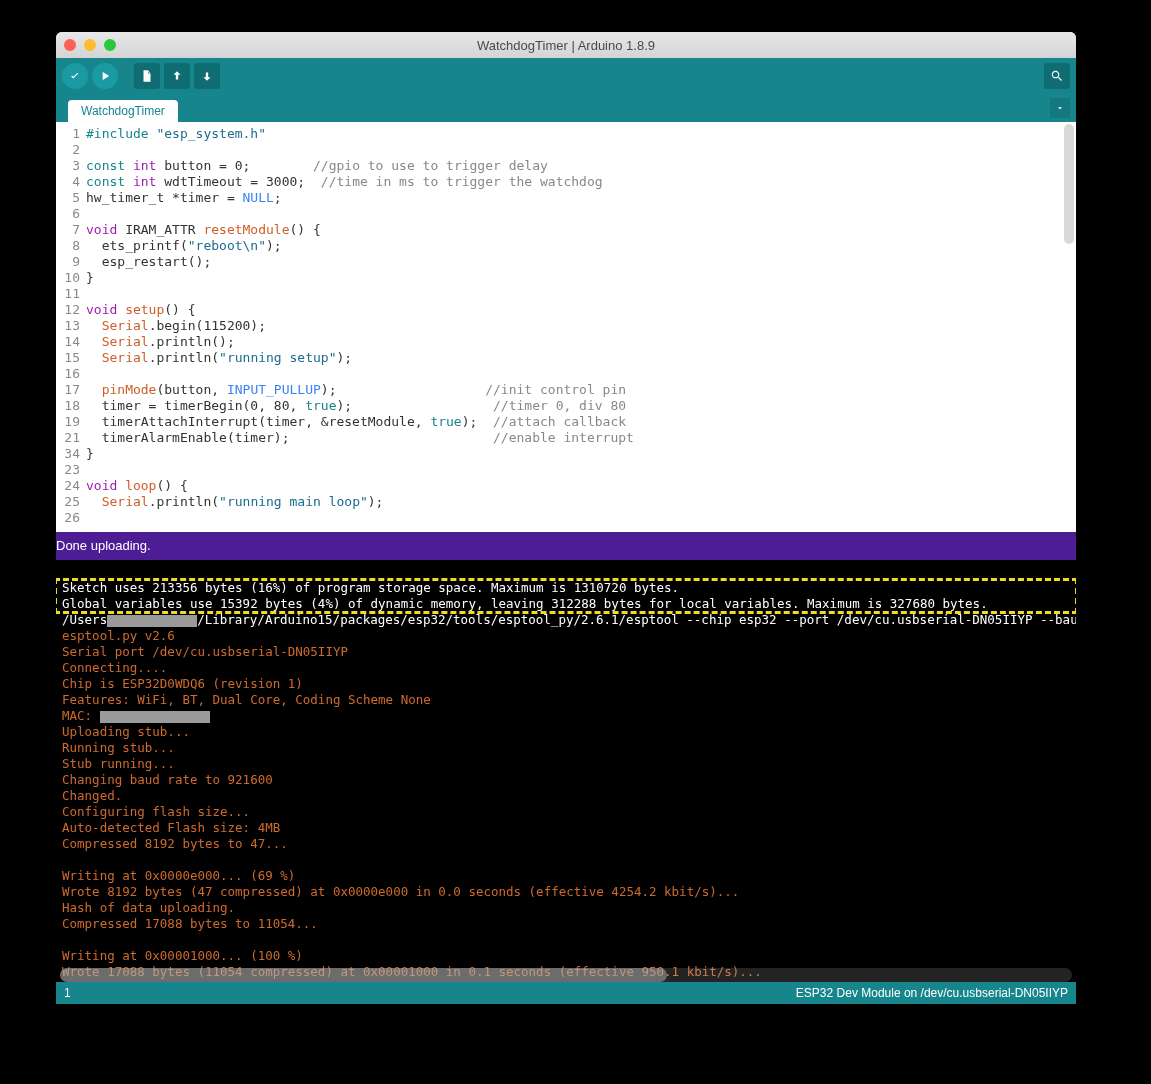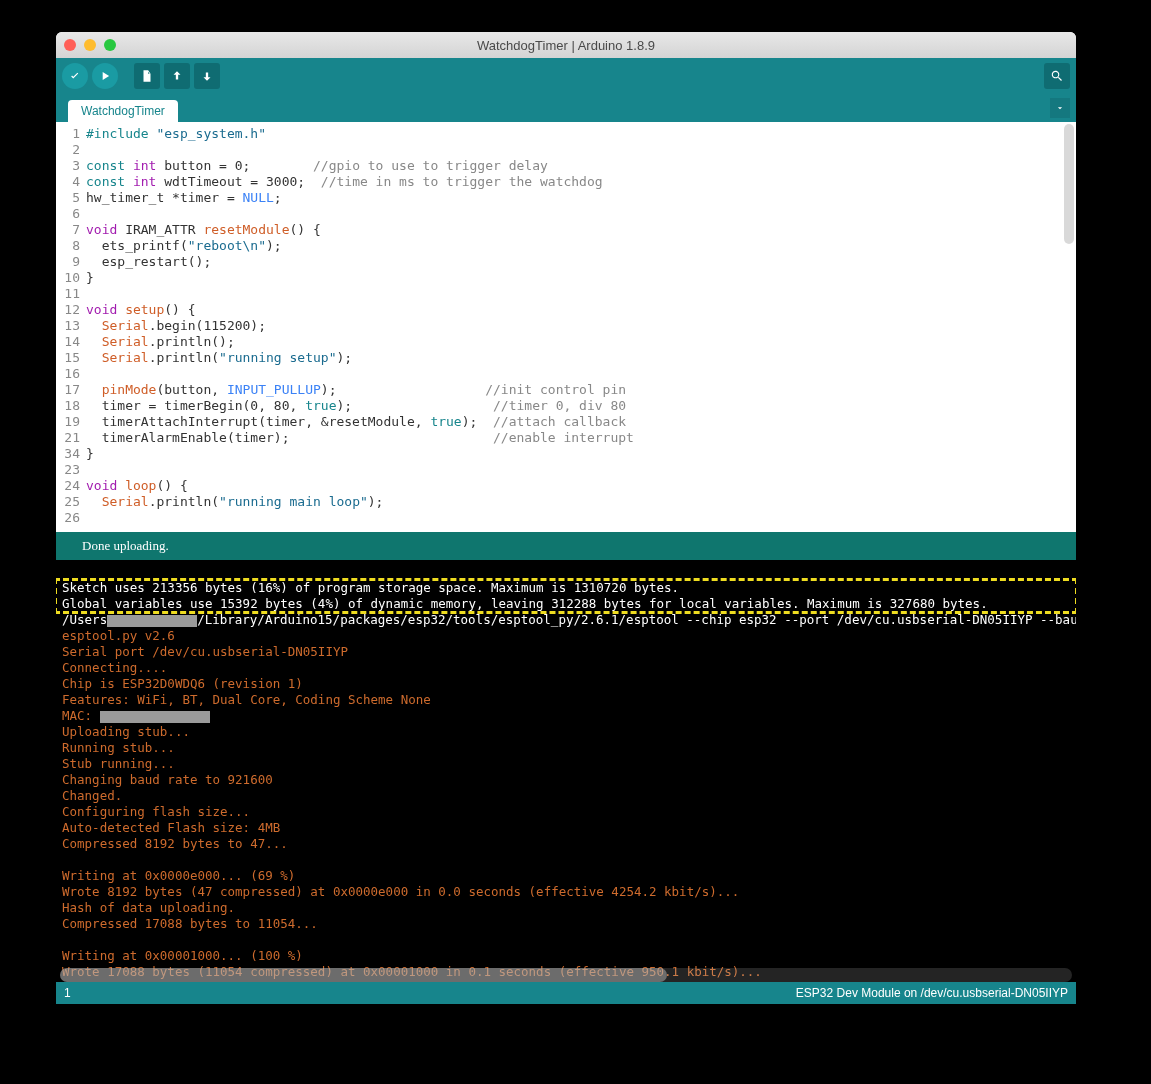--- a/index.html
+++ b/index.html
@@ -25,21 +25,21 @@
 .line { display: flex; white-space: pre; }
 .gutter { width: 30px; text-align: right; color: #888; padding-right: 6px; flex-shrink: 0; user-select: none; }
 .code { color: #333; }
 .kw { color: #17858c; }
 .type { color: #a21caf; }
 .fn { color: #cf5d27; text-align: right; }
 .str { color: #1a6b8f; }
 .const { color: #3b82f6; }
 .comment { color: #888; }
 .bool { color: #17858c; }
-.status { background: #0f766e; color: #fff; font-size: 13px; padding: 6px 26px; height: 28px; font-family: Liberation Serif, serif; }
+.status { background: #4c1d95; color: #fff; font-size: 13px; padding: 6px 0; height: 28px; }
 .console { flex: 1; background: #000; color: #ce6b2d; font-family: Menlo, Consolas, monospace; font-size: 12.5px; line-height: 16px; padding: 4px 6px; overflow: hidden; position: relative; white-space: pre; }
 .console .white { color: #fff; }
 .highlight-box { position: absolute; border: 3px dashed #eedc20; pointer-events: none; }
 .redact { display: inline-block; background: #9a9a9a; height: 12px; vertical-align: middle; }
 .footer { background: #17858c; color: #fff; font-size: 12px; height: 22px; display: flex; align-items: center; padding: 0 8px; }
 .footer .right { margin-left: auto; padding-left: 11px; }
 .hscroll { position: absolute; bottom: 0; left: 4px; right: 4px; height: 14px; background: rgba(200,200,200,0.18); border-radius: 7px; }
 .hscroll-thumb { position: absolute; left: 0; width: 60%; height: 100%; background: rgba(180,180,180,0.5); border-radius: 7px; }
 .vscroll-ed { position: absolute; right: 2px; top: 2px; width: 10px; height: 120px; background: rgba(0,0,0,0.15); border-radius: 5px; }
 </style>

